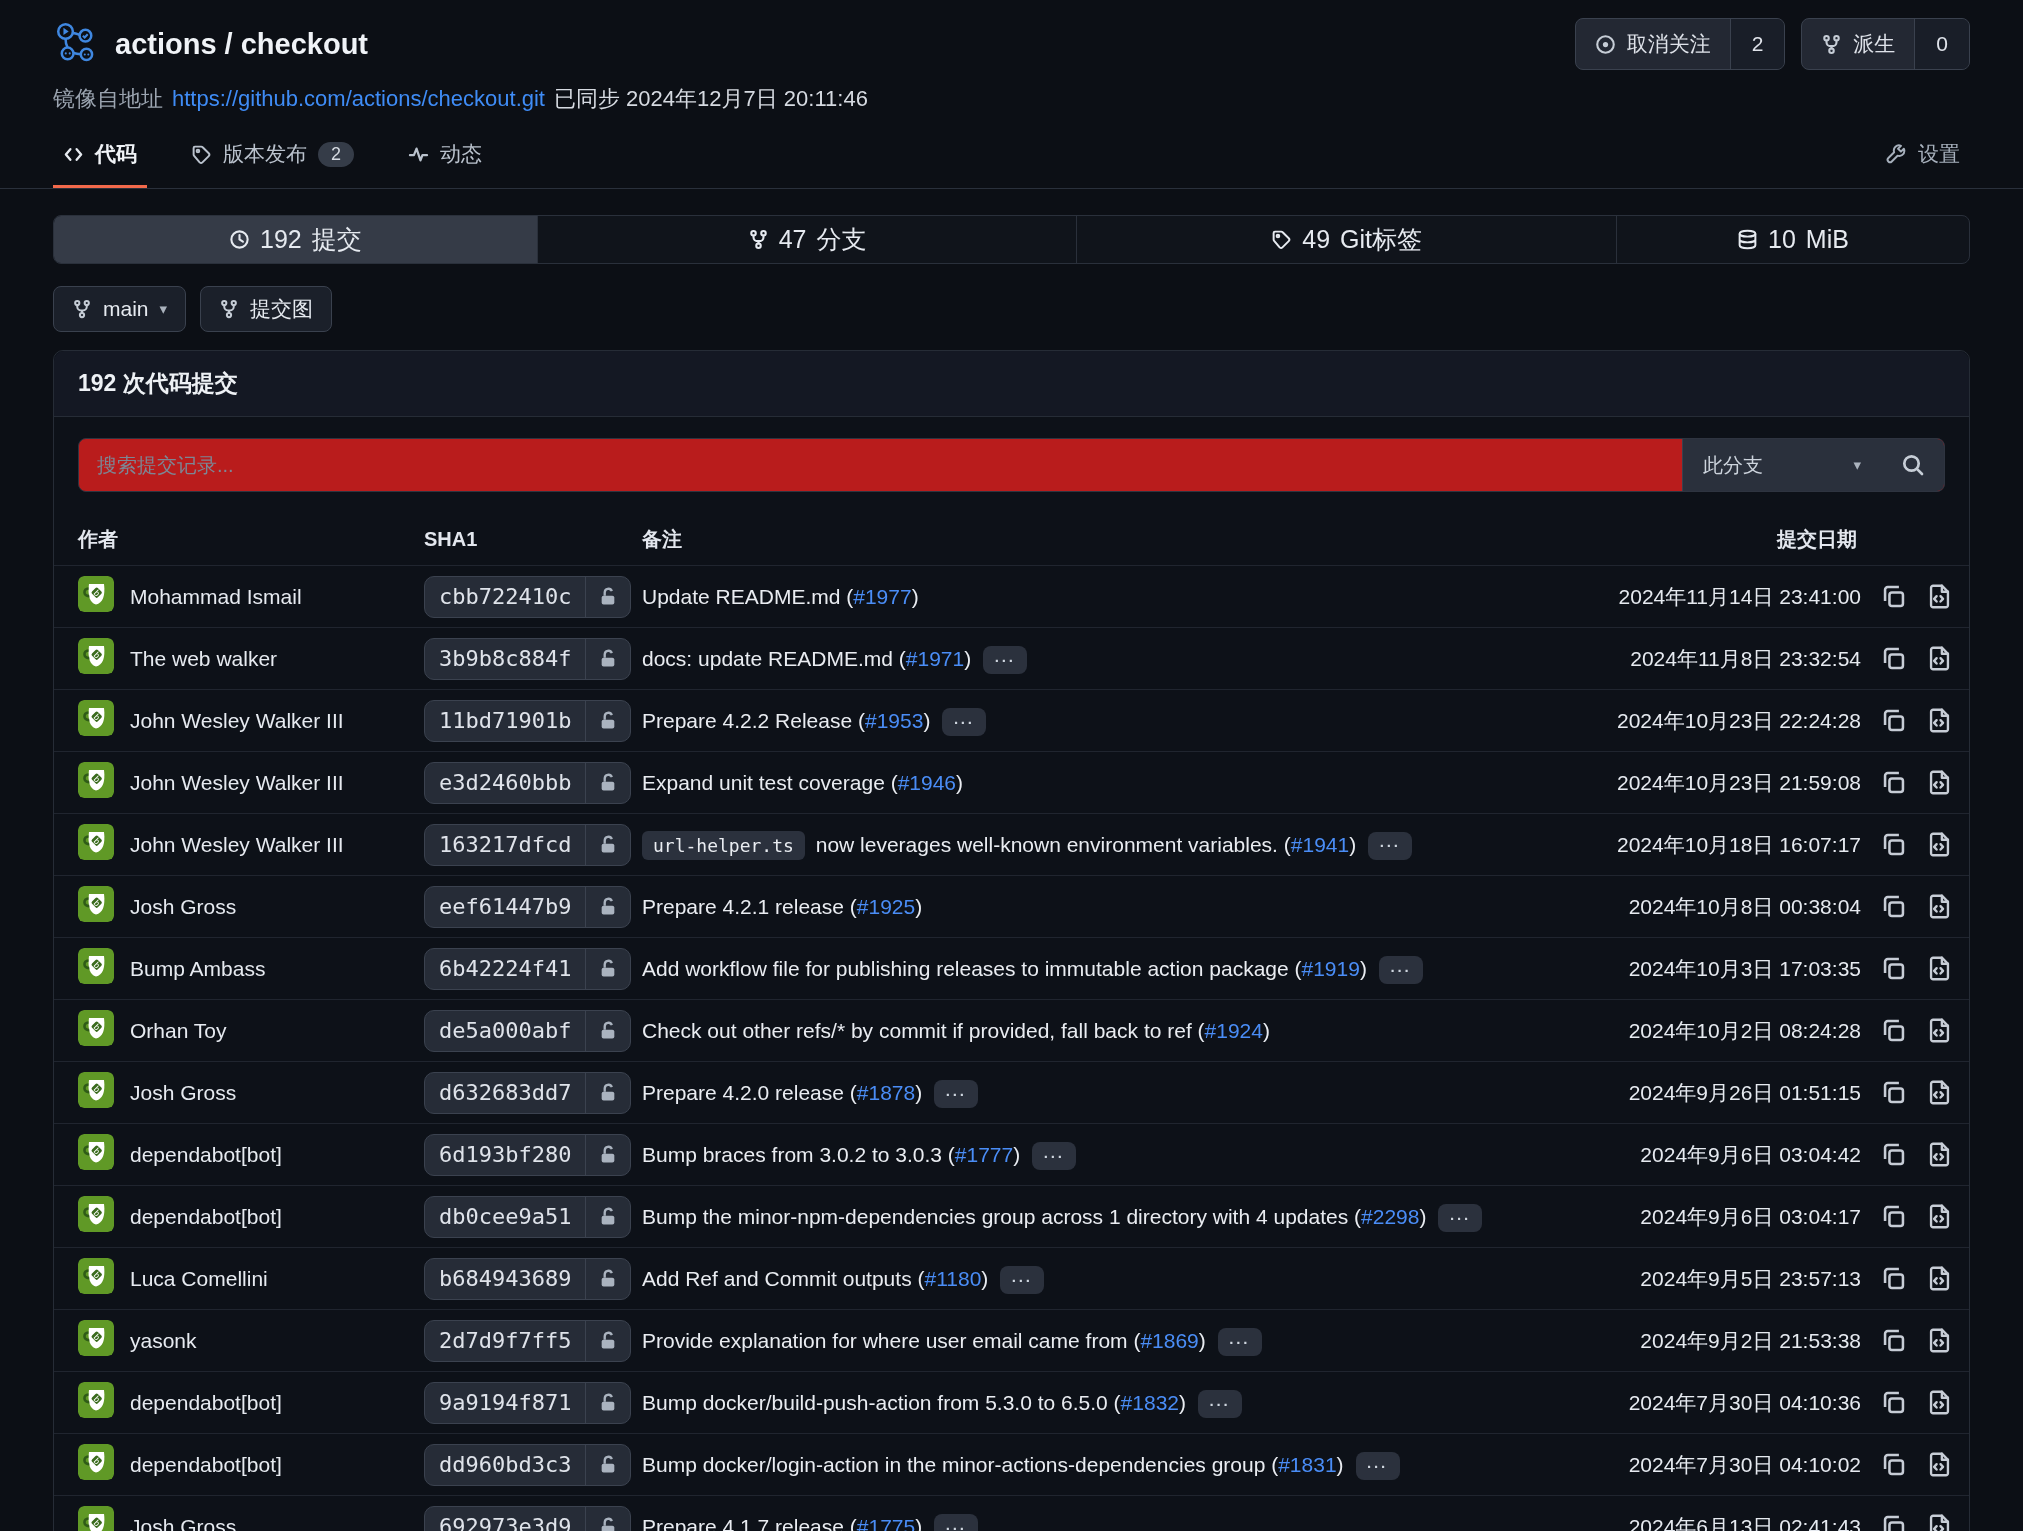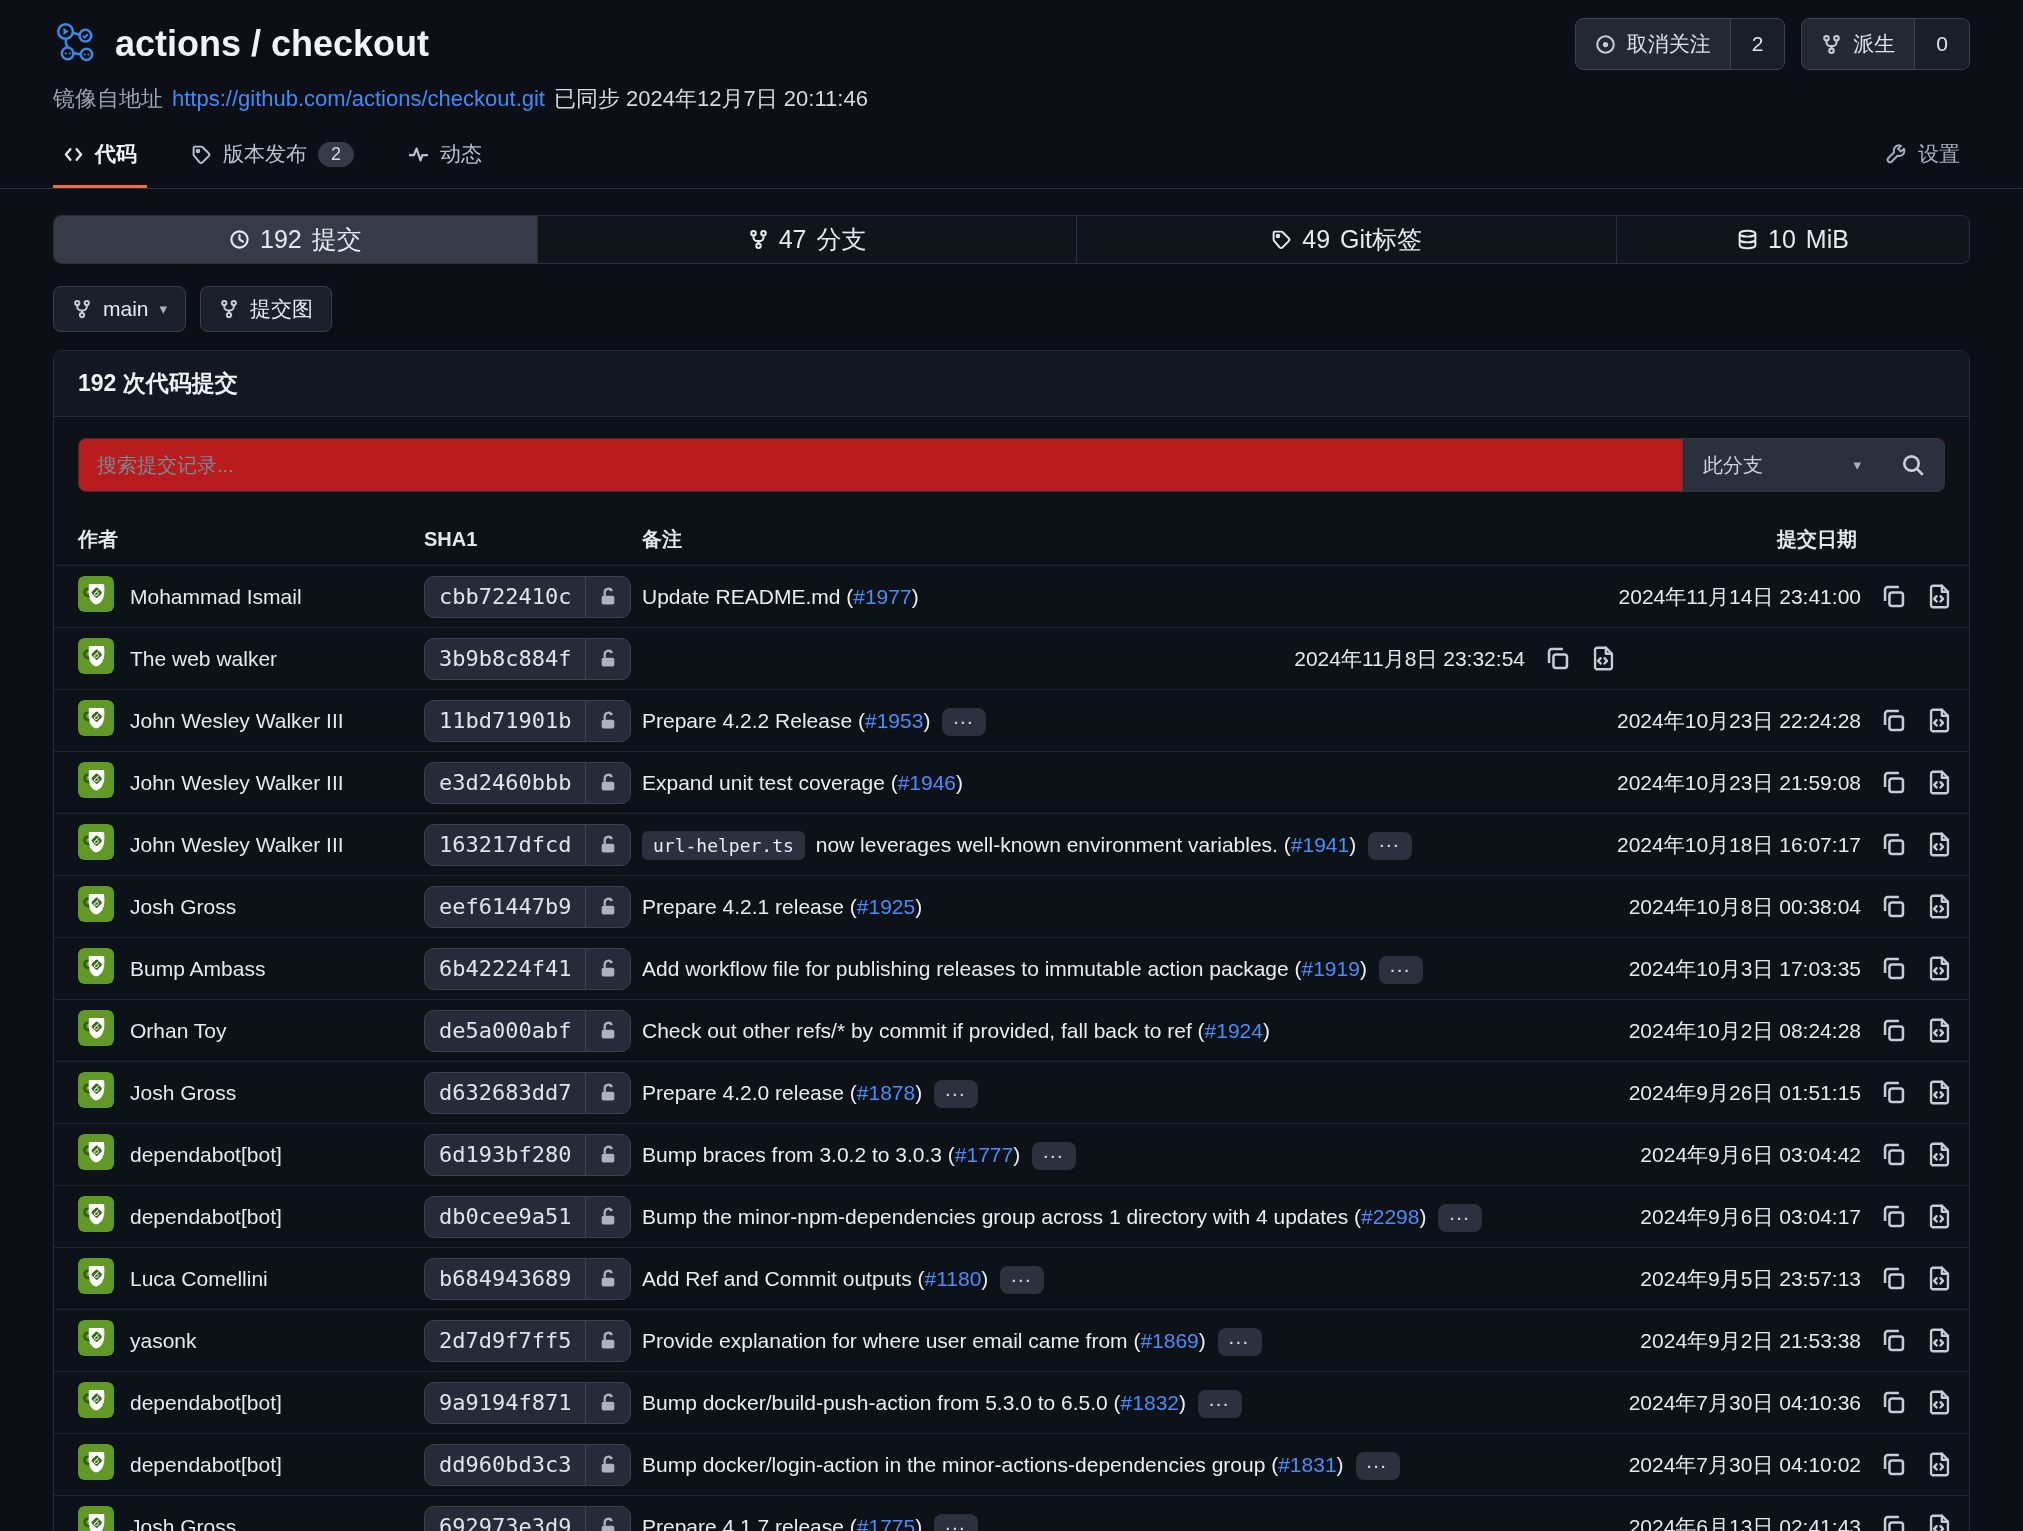--- a/index.html
+++ b/index.html
@@ -7,21 +7,21 @@
     width:2023px; height:1531px; overflow:hidden;
     background:#0c0f15; color:#e3e7ee;
     font-family:"Liberation Sans", sans-serif;
   }
   a { text-decoration:none; }
   .container { padding:0 53px; }
 
   
   .top-row { display:flex; align-items:center; margin-top:16px; height:56px; }
   .logo { flex:0 0 auto; display:flex; }
-  .repo-title { font-size:36px; font-weight:700; margin-left:16px; color:#f0f3f7; }
+  .repo-title { font-size:29px; font-weight:700; margin-left:16px; color:#f0f3f7; }
   .hdr-actions { margin-left:auto; display:flex; gap:16px; }
   .hbtn { display:flex; align-items:stretch; border:1px solid #3a414e; border-radius:8px;
           overflow:hidden; background:#232833; height:50px; cursor:pointer; }
   .hbtn-main { display:flex; align-items:center; gap:11px; padding:0 19px; font-size:21px; color:#dfe3ea; }
   .hbtn-count { display:flex; align-items:center; padding:0 21px; border-left:1px solid #3a414e;
                 background:#191e28; font-size:21px; color:#dfe3ea; }
 
   .mirror-row { margin-top:12px; font-size:22px; color:#9ba4b0; display:flex; gap:9px; align-items:center; }
   .mirror-row a { color:#3f8cf6; }
   .mirror-row .sync { color:#d6dae1; }
@@ -377,20 +377,23 @@
     <div>
       <span class="sha-badge">
         <span class="sha-text">3b9b8c884f</span>
         <span class="sha-lock">
           <svg width="22" height="22" viewBox="0 0 16 16" color="#aab3bf">
                 <use href="#i-lock-open"></use>
               </svg>
         </span>
       </span>
     </div>
+    <div class="msg-cell">
+      <span>docs: update README.md (</span><a href="#">#1971</a><span>)</span><button class="more-btn">···</button>
+    </div>
     <div class="date-cell">
       <span>2024年11月8日 23:32:54</span>
       <button class="icon-btn">
         <svg width="27" height="27" viewBox="0 0 16 16" color="#c7cdd6">
               <use href="#i-copy"></use>
             </svg>
       </button>
       <button class="icon-btn">
         <svg width="27" height="27" viewBox="0 0 16 16" color="#c7cdd6">
               <use href="#i-filecode"></use>

